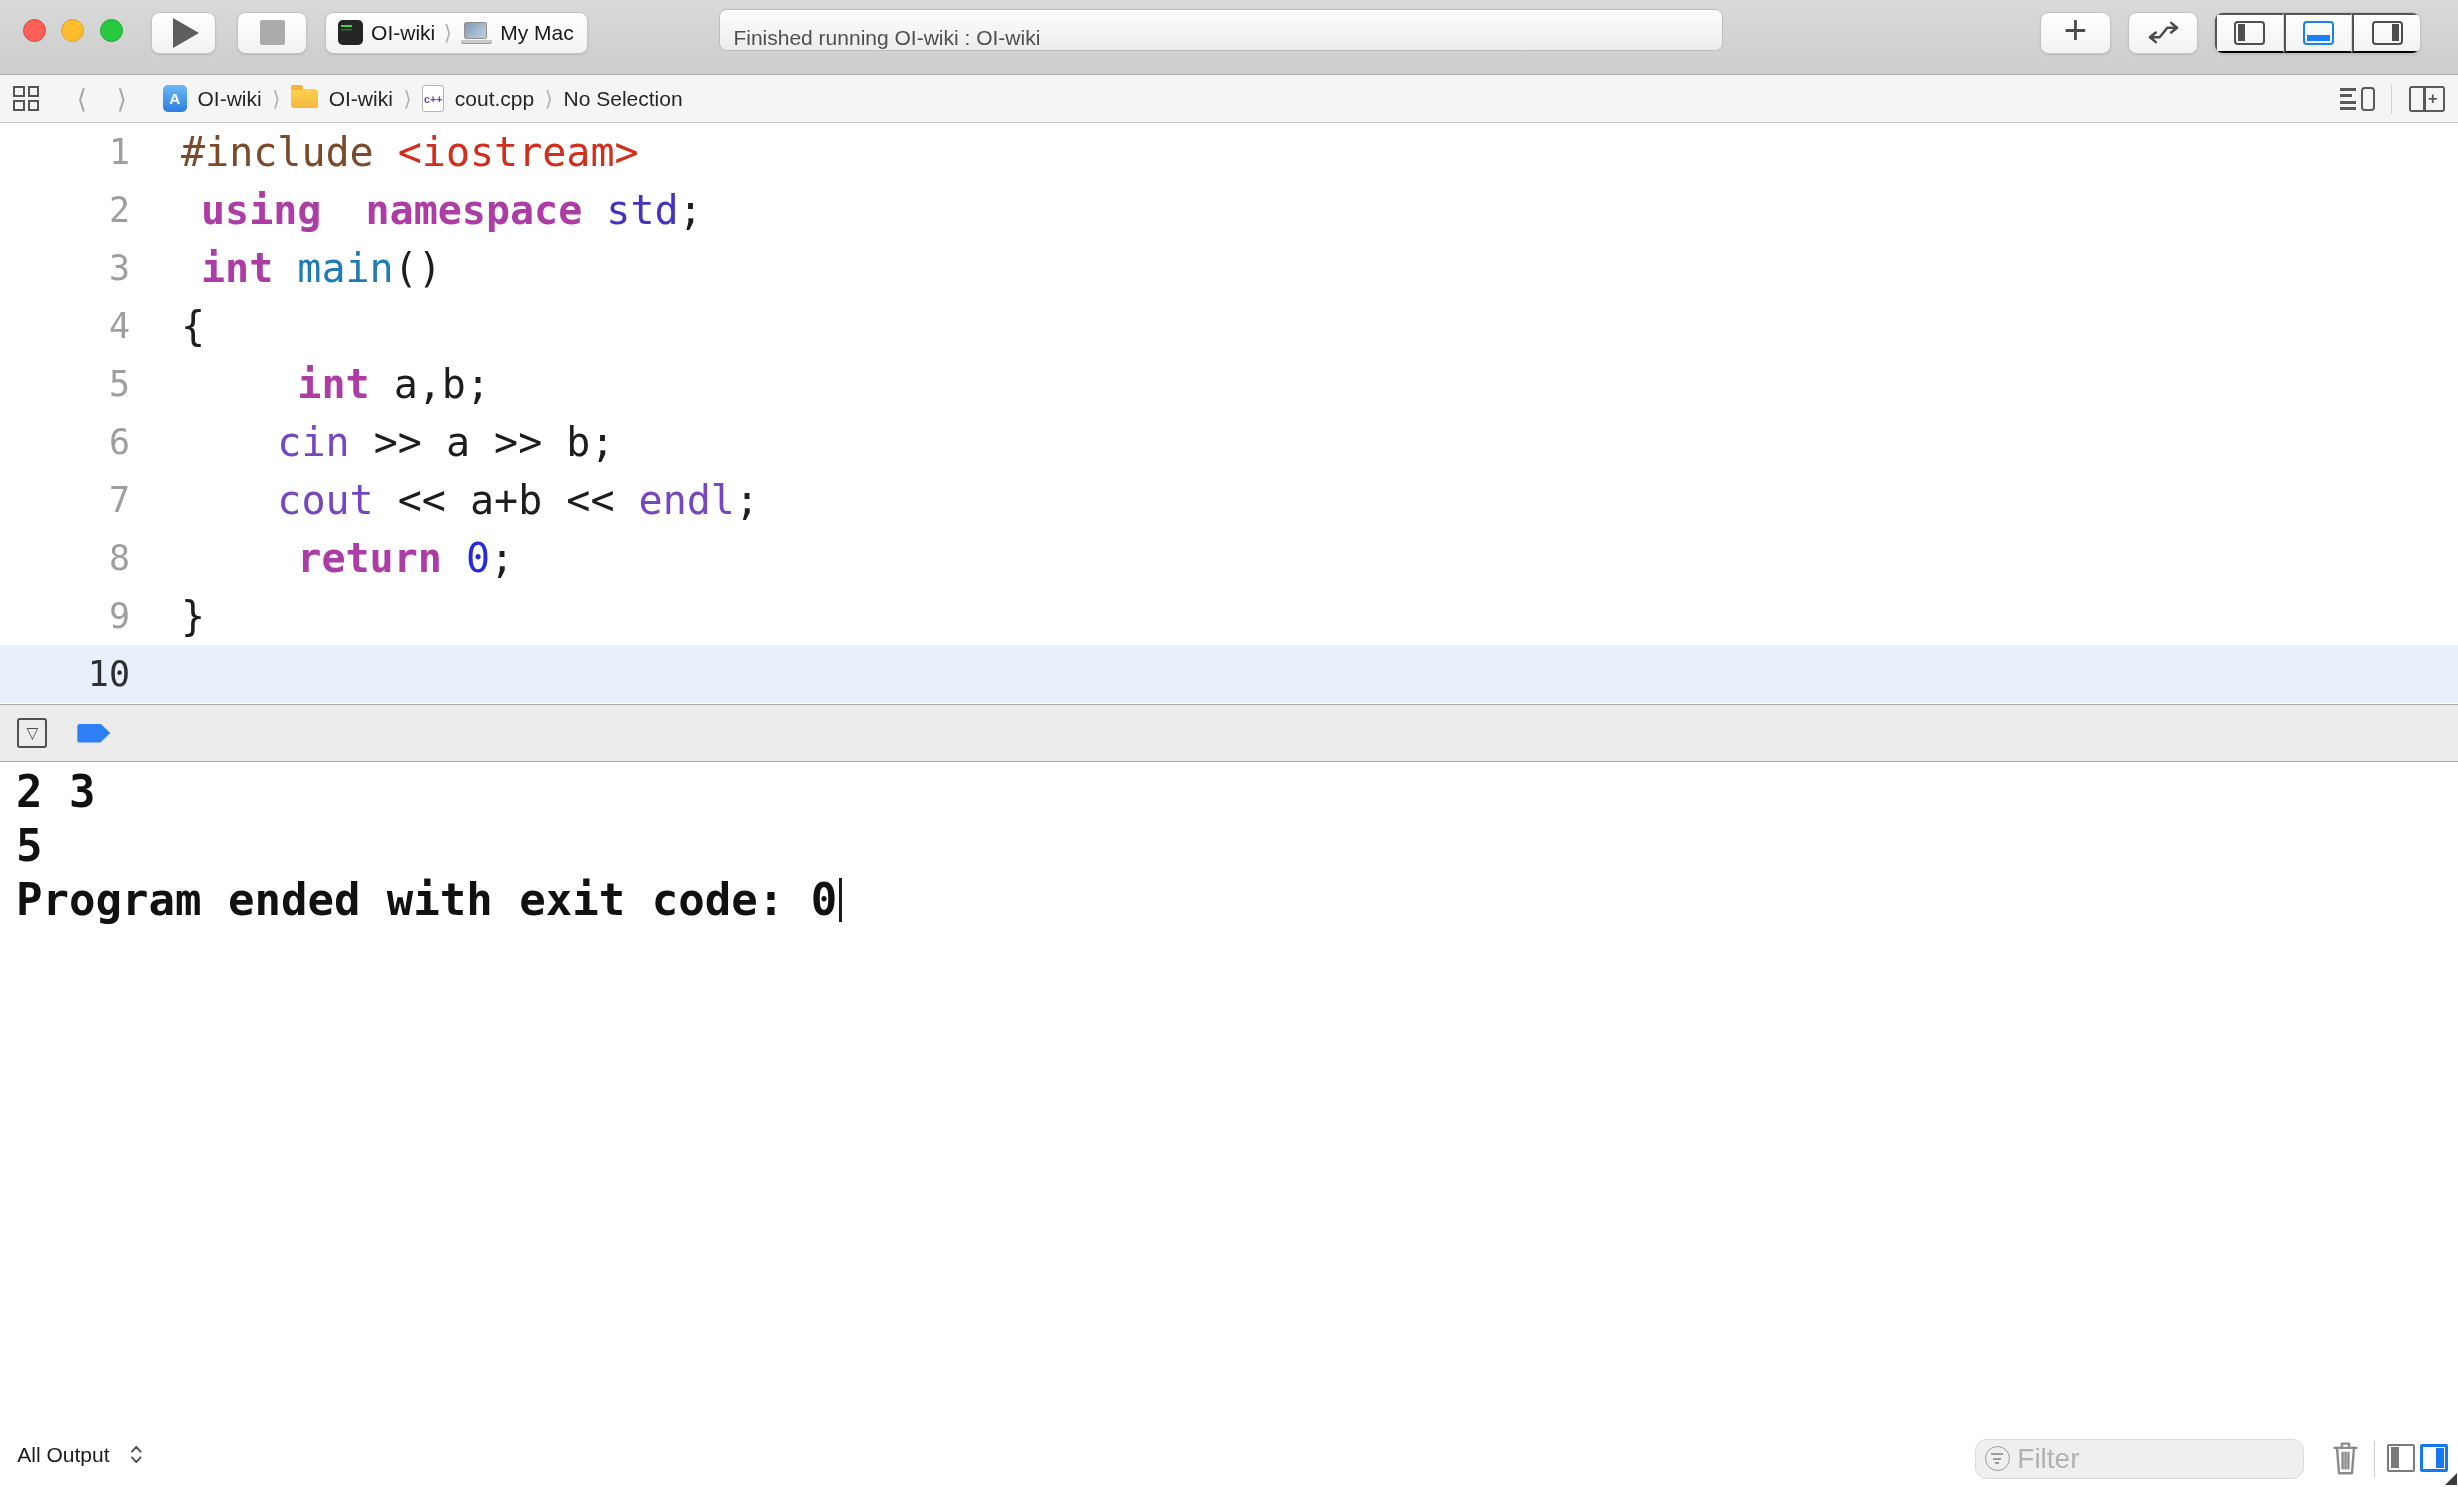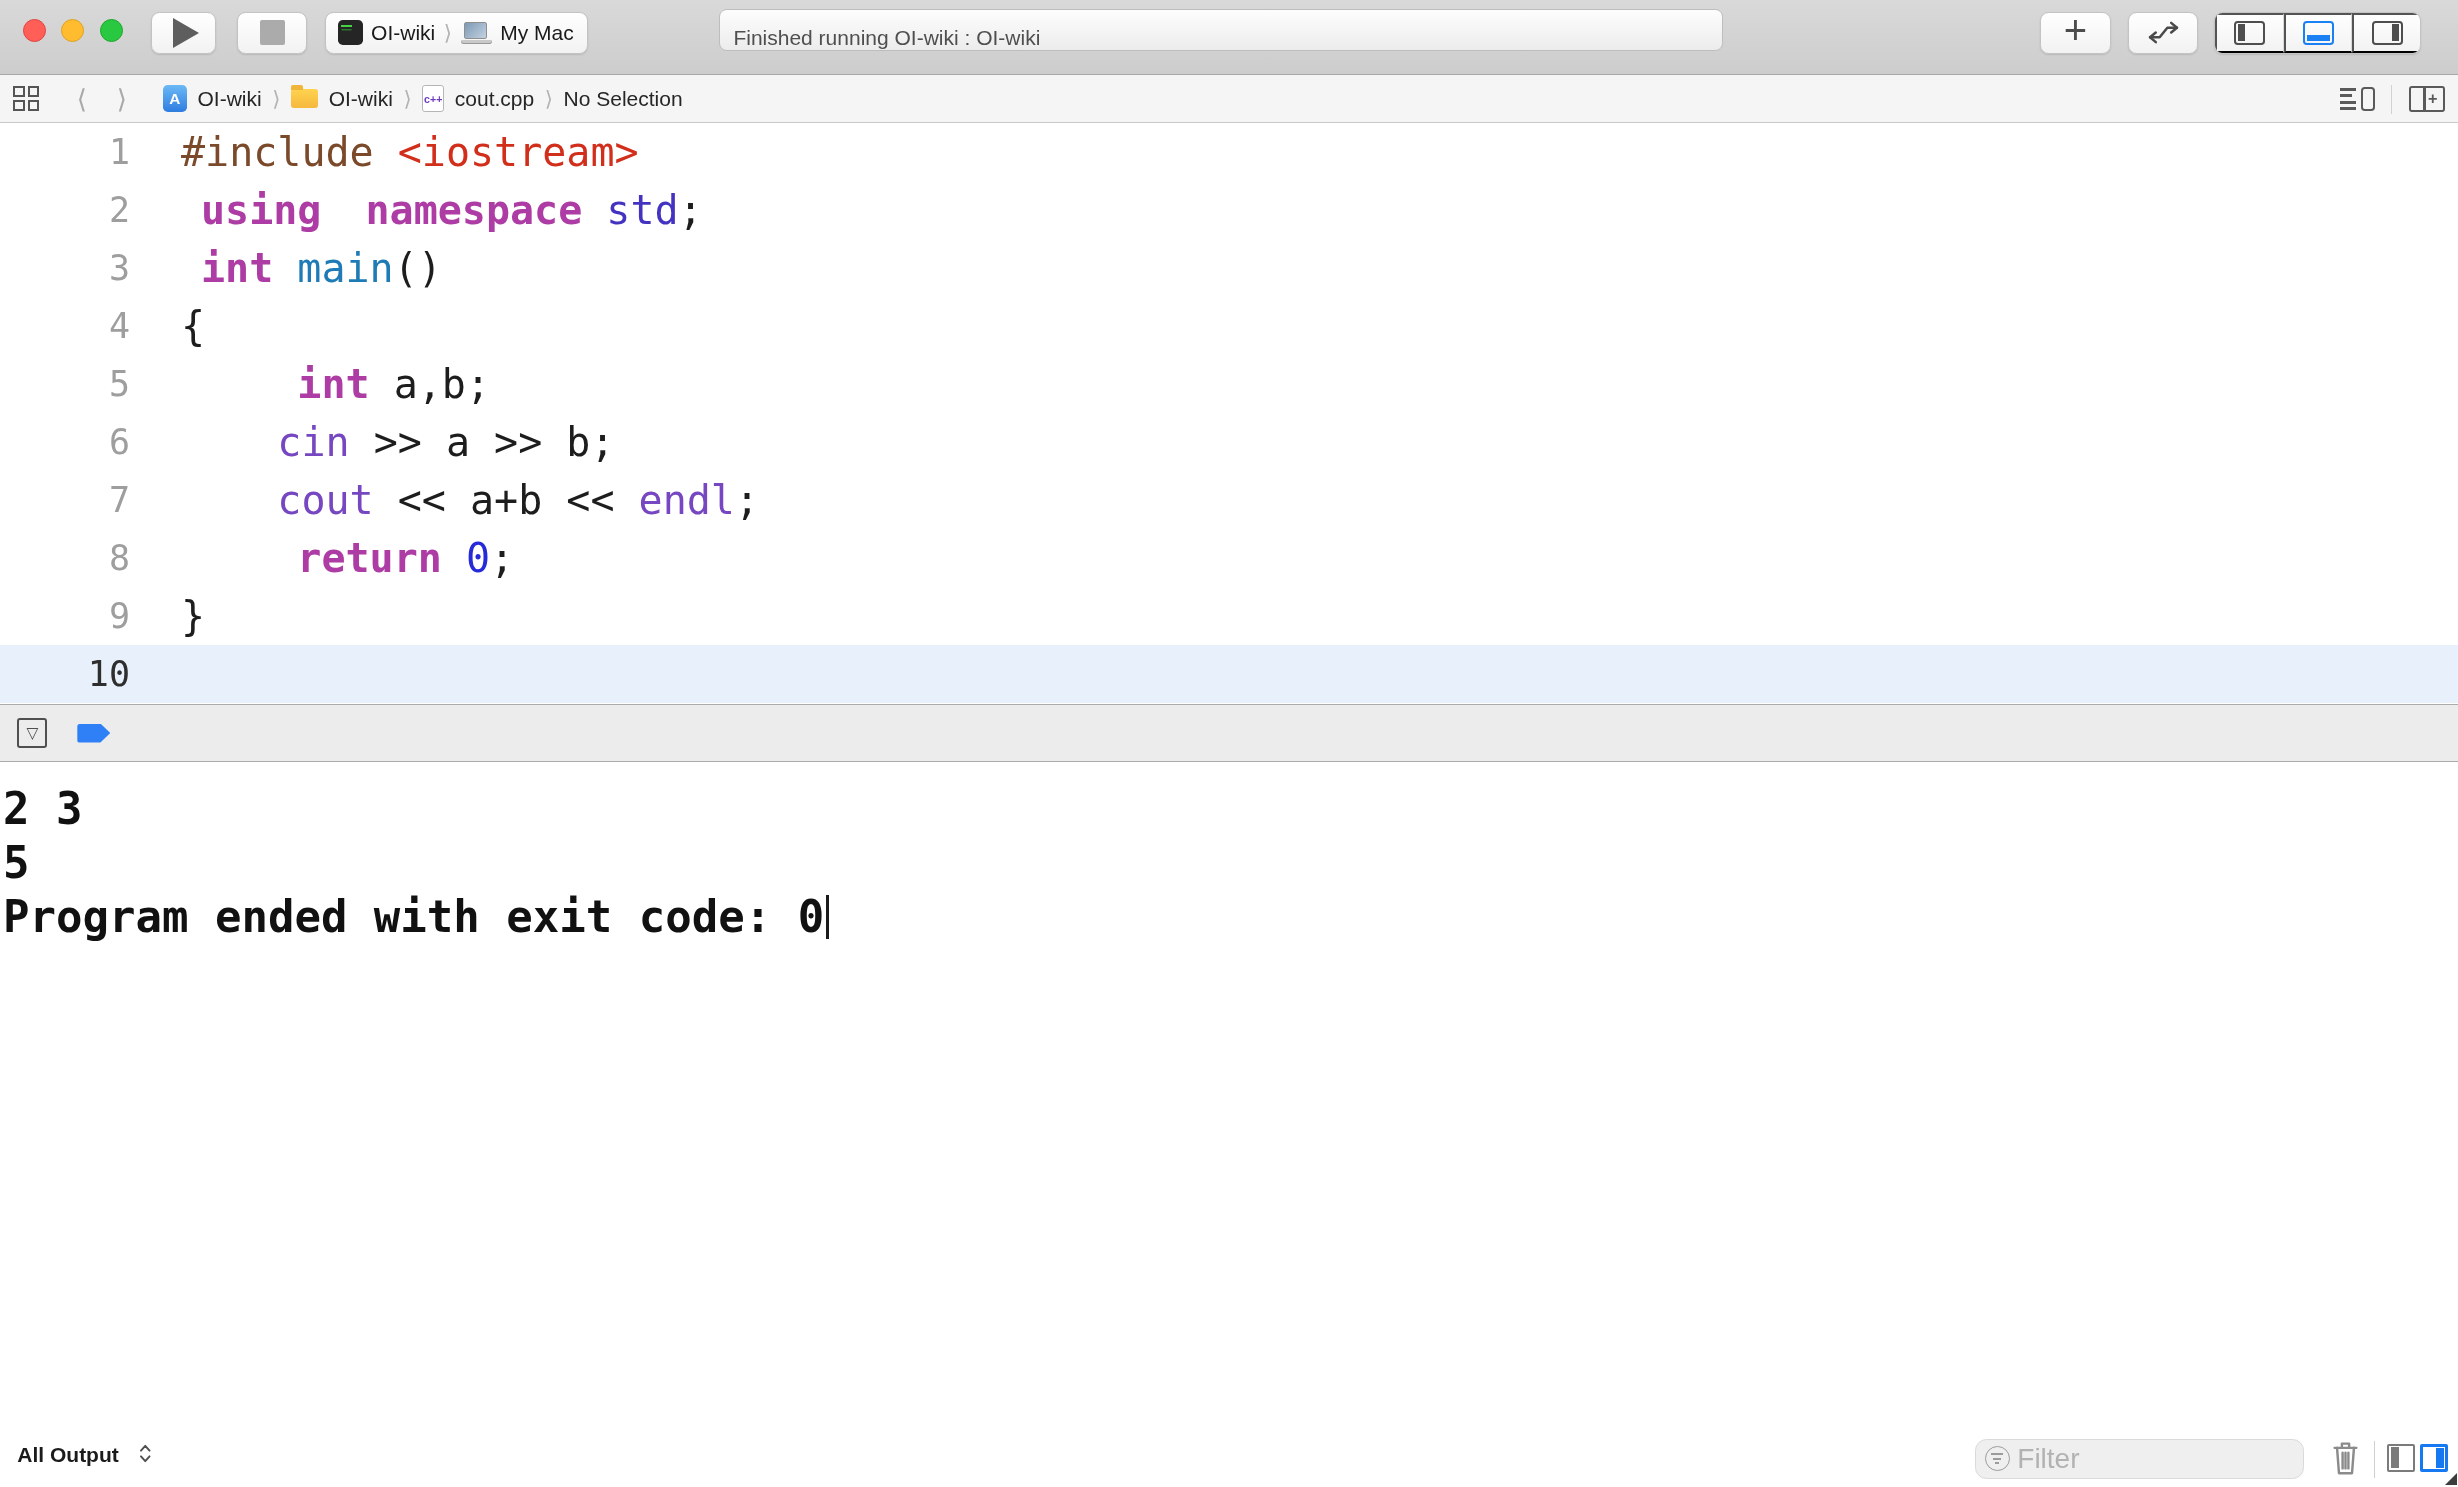--- a/index.html
+++ b/index.html
@@ -116,29 +116,29 @@
   .debugbar{ position:absolute; left:0; top:704px; width:2458px; height:58px; background:#ececec;
     border-top:1px solid #ababab; border-bottom:1px solid #ababab; display:flex; align-items:center; }
   .hide-debug{ margin-left:17.3px; width:30px; height:30px; border:2.4px solid #4f4f4f; border-radius:2.9px;
     background:transparent; display:flex; align-items:center; justify-content:center;
     font-size:15.4px; color:#4f4f4f; line-height:1; }
   .bp-tag{ margin-left:30px; width:33px; height:19px; background:#2f80f7; border-radius:2.9px;
     clip-path:polygon(0 0,70% 0,100% 50%,70% 100%,0 100%); border:none; }
 
   
   .console{ position:absolute; left:0; top:762px; width:2458px; height:670px; background:#fff; }
-  .console pre{ margin-top:20px; font-family:"DejaVu Sans Mono",monospace; font-weight:bold;
-    font-size:44px; line-height:54px; color:#111; padding-left:3px; }
+  .console pre{ margin-top:3px; font-family:"DejaVu Sans Mono",monospace; font-weight:bold;
+    font-size:44px; line-height:54px; color:#111; padding-left:16px; }
   .caret{ display:inline-block; width:2.9px; height:44px; background:#1a1a1a; margin-left:1.9px;
     vertical-align:-6.7px; }
 
   
   .bottombar{ position:absolute; left:0; bottom:0; width:2458px; height:56px; background:#fff; }
-  .scope-ctl{ position:absolute; left:17.3px; top:11.5px; display:flex; gap:20px;
-    background:none; border:none;font-weight:bold; }
+  .scope-ctl{ position:absolute; left:17.3px; top:11.5px; display:flex; align-items:center; gap:20px;
+    background:none; border:none; }
   .scope-ctl span{ font-size:21px; color:#1b1b1b; }
   .filter-field{ position:absolute; left:1975px; top:7.7px; width:329px; height:40px; background:#efefef;
     border:1px solid #dadada; border-radius:11.5px; display:flex; align-items:center; padding:0 8.6px; gap:7.7px; }
   .filter-glyph{ width:25px; height:25px; border:1.9px solid #9c9c9c; border-radius:50%; flex:0 0 auto;
     display:flex; flex-direction:column; align-items:center; justify-content:center; gap:2.4px; }
   .filter-glyph i{ height:1.9px; background:#9c9c9c; display:block; }
   .filter-glyph i:nth-child(1){ width:11.5px; } .filter-glyph i:nth-child(2){ width:8.6px; } .filter-glyph i:nth-child(3){ width:4.8px; }
   .filter-field input{ border:none; background:transparent; outline:none; font-size:28px; color:#333; width:100%;
     font-family:"Liberation Sans",sans-serif; }
   .filter-field input::placeholder{ color:#b2b2b2; }

